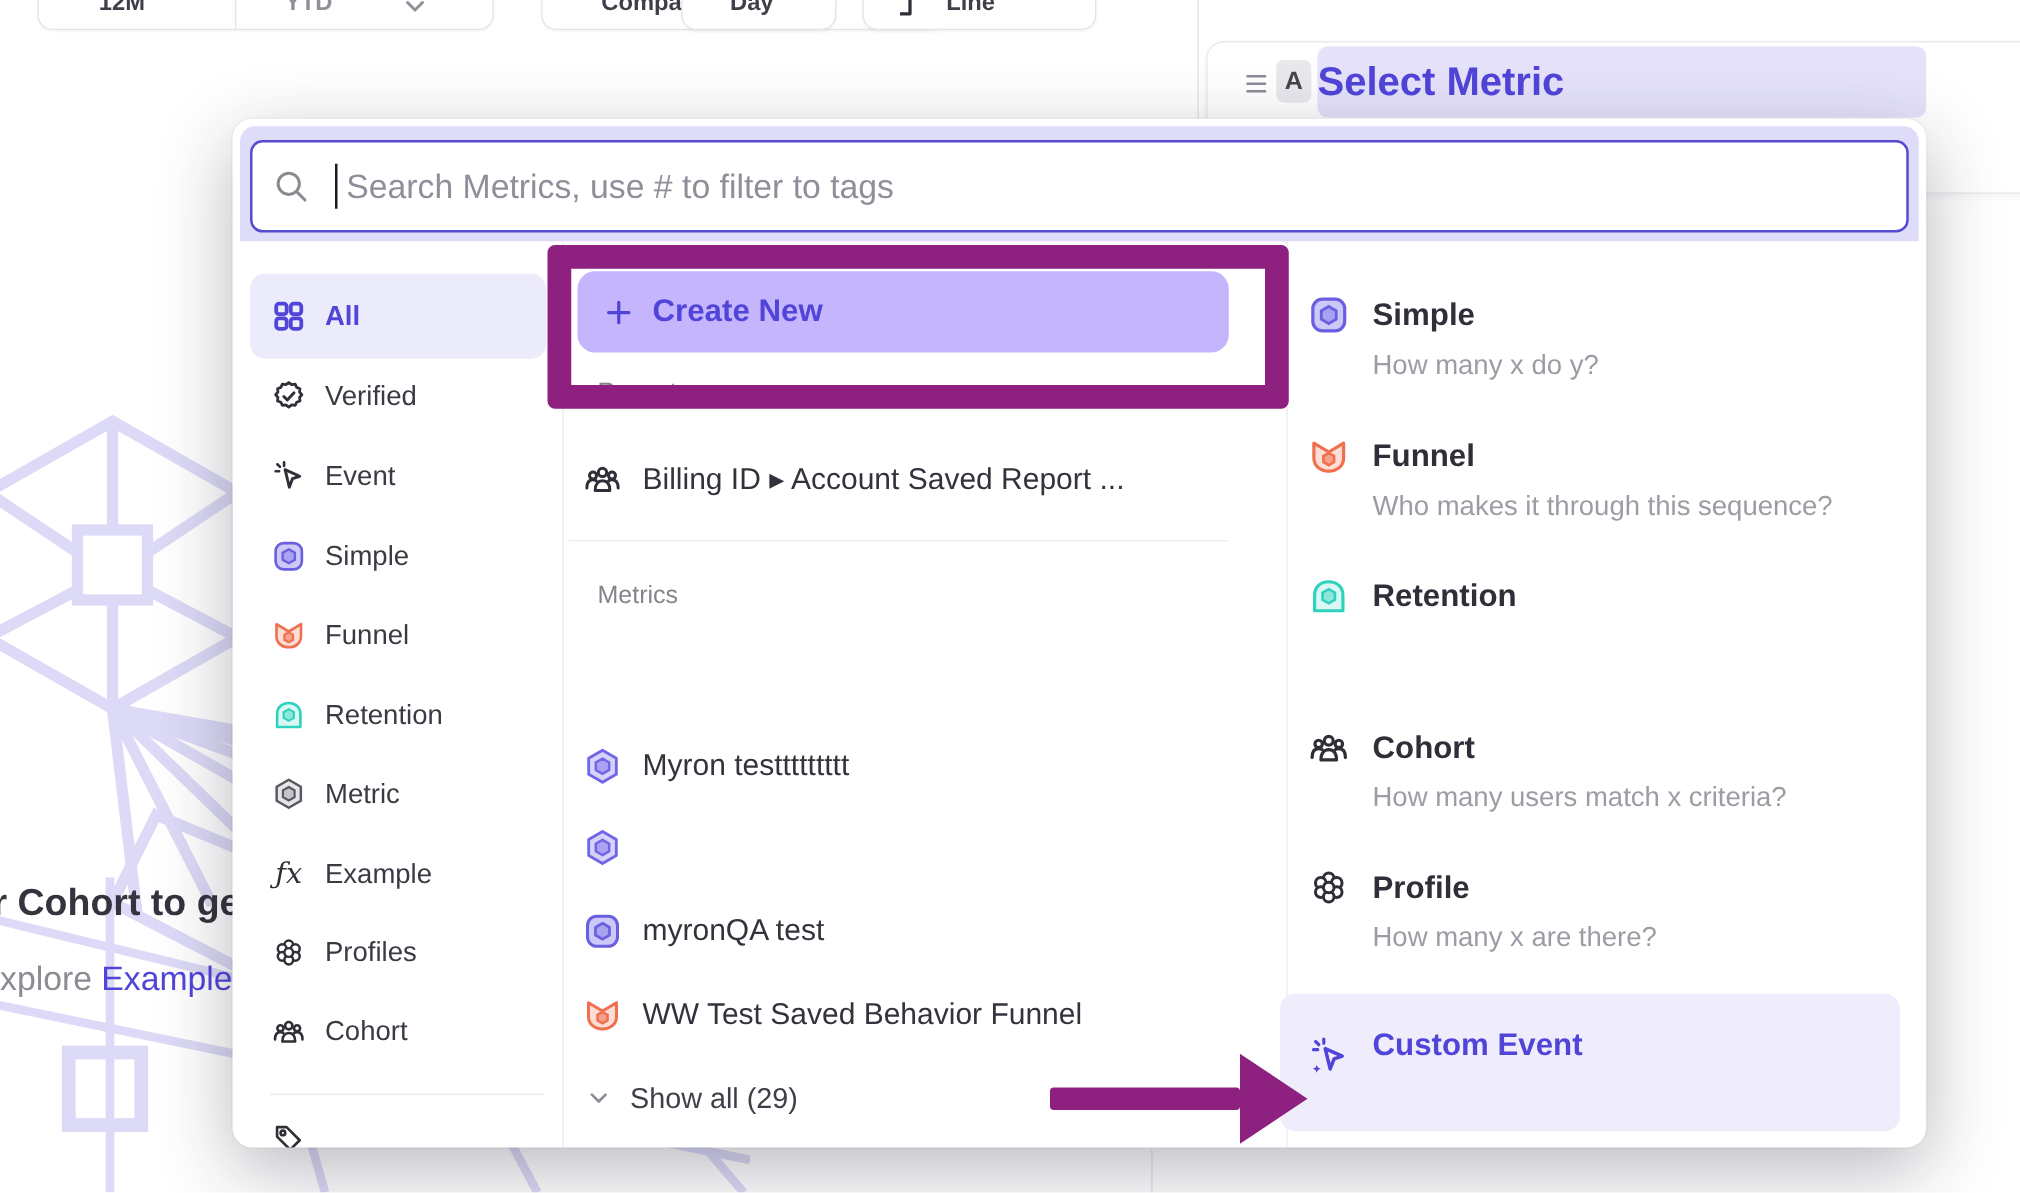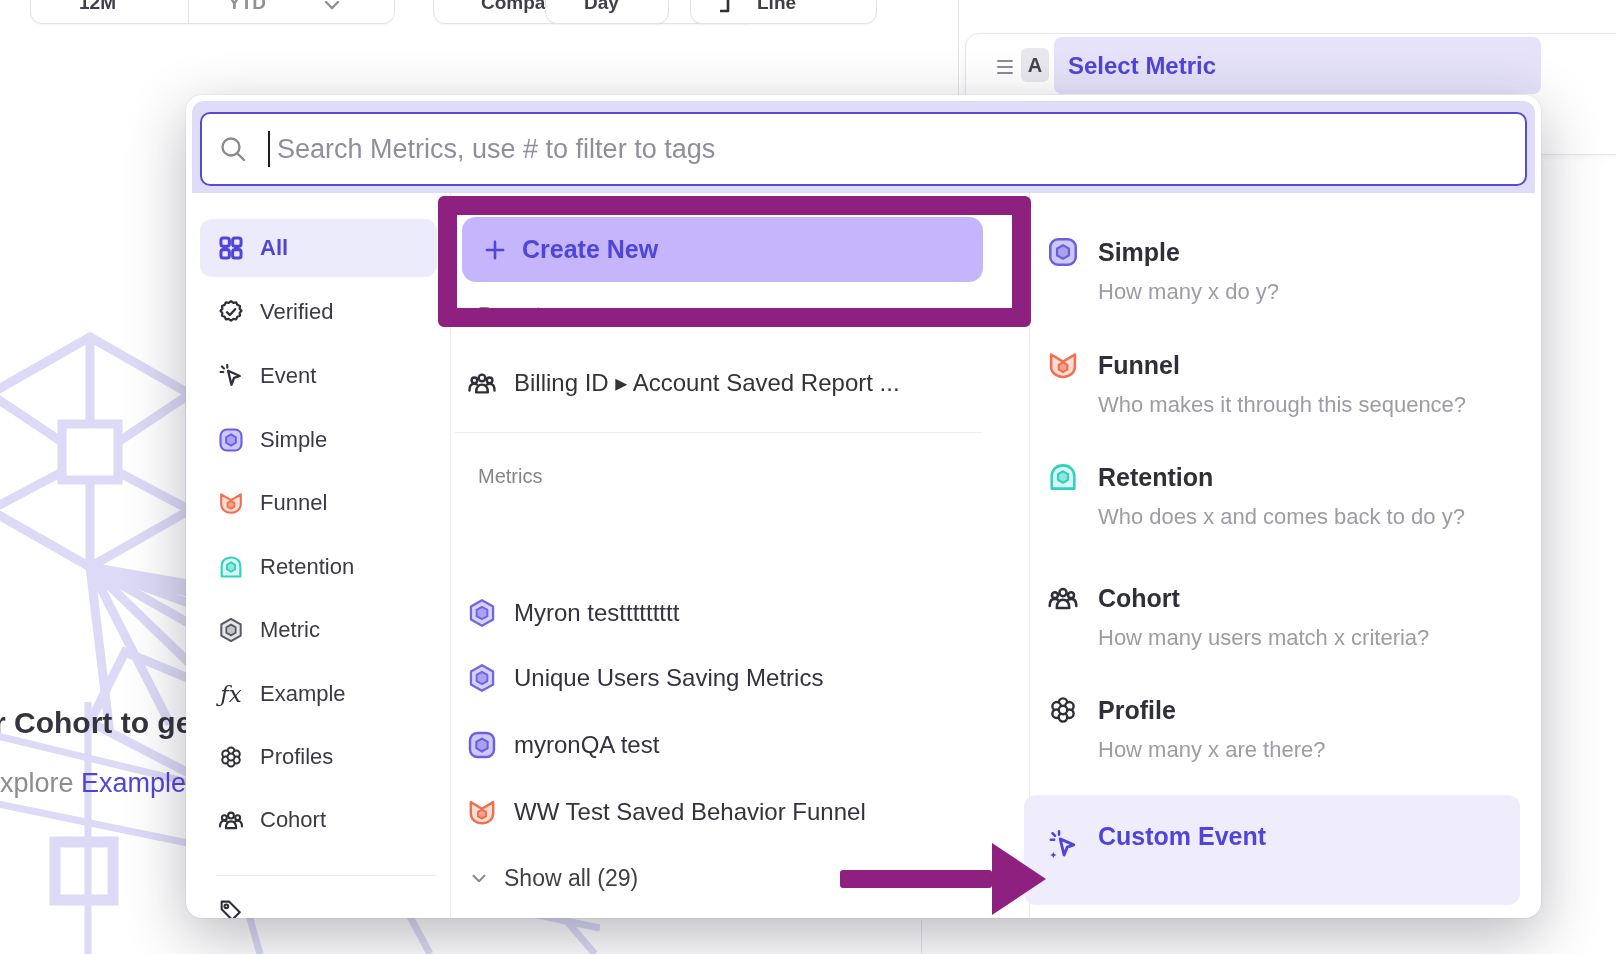--- a/index.html
+++ b/index.html
@@ -31,22 +31,22 @@
     background:#fff;border:1px solid #e7e7eb;border-radius:14px;
     box-shadow:0 2px 6px rgba(30,30,50,.05);
   }
   .hamburger span{display:block;width:16px;height:2.4px;background:#8c8c94;border-radius:2px;margin:3.6px 0;}
   .a-badge{
     position:absolute;left:55px;top:14px;width:28px;height:34px;background:#e8e8ed;border-radius:6px;
     color:#45454f;font-weight:700;font-size:20px;display:flex;align-items:center;justify-content:center;
   }
   .sm-pill{
     position:absolute;left:88px;top:3px;width:487px;height:57px;background:#e5e2fa;border-radius:8px;
-    display:flex;align-items:center;padding-left:14px;box-sizing:border-box;
-    color:#5145d9;font-size:24px;font-weight:600;
+    display:flex;align-items:center;box-sizing:border-box;
+    color:#5145d9;font-size:32px;font-weight:600;
   }
 
   
   .bg-headline{position:absolute;left:-6px;top:706px;font-size:30px;font-weight:700;color:#34343e;white-space:nowrap;}
   .bg-explore{position:absolute;left:0px;top:768px;font-size:27px;color:#8c8c94;white-space:nowrap;}
   .bg-explore .link{color:#5145d9;font-weight:500;}
 
   
   .modal{
     position:absolute;left:186px;top:95px;width:1355px;height:823px;
@@ -62,21 +62,21 @@
     display:flex;align-items:center;padding-left:16px;
   }
   .caret{width:2px;height:36px;background:#1b1b22;margin-left:20px;}
   .search-field input{
     border:none;outline:none;flex:1;font-size:27px;color:#33333d;margin-left:5px;
     font-family:"Liberation Sans", sans-serif;background:transparent;
   }
   .search-field input::placeholder{color:#8f8f99;}
 
   
-  .side-item{position:absolute;left:14px;width:237px;height:58px;display:flex;align-items:center;border-radius:12px;cursor:pointer;}
+  .side-item{position:absolute;left:14px;width:237px;height:68px;display:flex;align-items:center;border-radius:12px;cursor:pointer;}
   .side-item .icn{position:absolute;left:16px;width:30px;height:30px;display:flex;align-items:center;justify-content:center;}
   .side-item .lbl{position:absolute;left:60px;font-size:22px;font-weight:500;color:#3a3a44;white-space:nowrap;}
   .side-item.selected{background:#ecebfb;}
   .side-item.selected .lbl{color:#5145d9;font-weight:600;}
   .fx{font-family:"DejaVu Serif", serif;font-style:italic;font-size:23px;color:#2f2f38;}
   .side-divider{position:absolute;left:30px;top:780px;width:220px;height:1px;background:#e9e9ee;}
 
   .col-div{position:absolute;top:98px;bottom:0;width:1px;background:#ebebf0;}
 
   
@@ -334,21 +334,20 @@
           <path d="M12 2.4l8.3 4.8v9.6L12 21.6l-8.3-4.8V7.2z" fill="#d6d2fa" stroke="#7167e6" stroke-width="1.7" stroke-linejoin="round"></path>
           <path d="M12 7.4l4 2.3v4.6l-4 2.3-4-2.3V9.7z" fill="#aba3f2" stroke="#7167e6" stroke-width="1.5"></path>
         </svg></span>
     <span class="lbl">Myron testtttttttt</span>
   </div>
   <div class="mid-row" style="top:561px;">
     <span class="icn"><svg width="32" height="32" viewBox="0 0 24 24">
           <path d="M12 2.4l8.3 4.8v9.6L12 21.6l-8.3-4.8V7.2z" fill="#d6d2fa" stroke="#7167e6" stroke-width="1.7" stroke-linejoin="round"></path>
           <path d="M12 7.4l4 2.3v4.6l-4 2.3-4-2.3V9.7z" fill="#aba3f2" stroke="#7167e6" stroke-width="1.5"></path>
         </svg></span>
-    <span class="lbl">Unique Users Saving Metrics</span>
   </div>
   <div class="mid-row" style="top:628px;">
     <span class="icn"><svg width="32" height="32" viewBox="0 0 24 24">
           <rect x="3" y="3" width="18" height="18" rx="5.5" fill="#ccc8f8" stroke="#6a5fe0" stroke-width="1.8"></rect>
           <path d="M12 7.2l4.2 2.4v4.8L12 16.8l-4.2-2.4V9.6z" fill="#a9a2f0" stroke="#6a5fe0" stroke-width="1.6"></path>
         </svg></span>
     <span class="lbl">myronQA test</span>
   </div>
   <div class="mid-row" style="top:695px;">
     <span class="icn"><svg width="32" height="32" viewBox="0 0 24 24">
@@ -380,21 +379,20 @@
         </svg></span>
     <span class="ttl">Funnel</span>
     <span class="dsc">Who makes it through this sequence?</span>
   </div>
   <div class="type-row" style="top:365px;height:80px;">
     <span class="icn"><svg width="34" height="34" viewBox="0 0 24 24">
           <path d="M4 20.2v-8.8C4 6.8 7.4 3.8 12 3.8s8 3 8 7.6v8.8z" fill="#d9f7f3" stroke="#2fd2bd" stroke-width="1.8" stroke-linejoin="round"></path>
           <path d="M12 8l3.5 2v4l-3.5 2-3.5-2v-4z" fill="#8fe7d9" stroke="#2fd2bd" stroke-width="1.5"></path>
         </svg></span>
     <span class="ttl">Retention</span>
-    <span class="dsc">Who does x and comes back to do y?</span>
   </div>
   <div class="type-row" style="top:486px;height:80px;">
     <span class="icn"><svg width="34" height="34" viewBox="0 0 24 24" fill="none" stroke="#2f2f38" stroke-width="1.8" stroke-linecap="round">
           <circle cx="6.3" cy="10" r="2.1"></circle>
           <circle cx="17.7" cy="10" r="2.1"></circle>
           <circle cx="12" cy="8.2" r="2.5"></circle>
           <path d="M7.6 19c0-4 1.9-5.8 4.4-5.8s4.4 1.8 4.4 5.8z" stroke-linejoin="round"></path>
           <path d="M2.6 17.6c0-3.4 1.5-5 3.7-5 .8 0 1.5.2 2 .6"></path>
           <path d="M21.4 17.6c0-3.4-1.5-5-3.7-5-.8 0-1.5.2-2 .6"></path>
         </svg></span>

